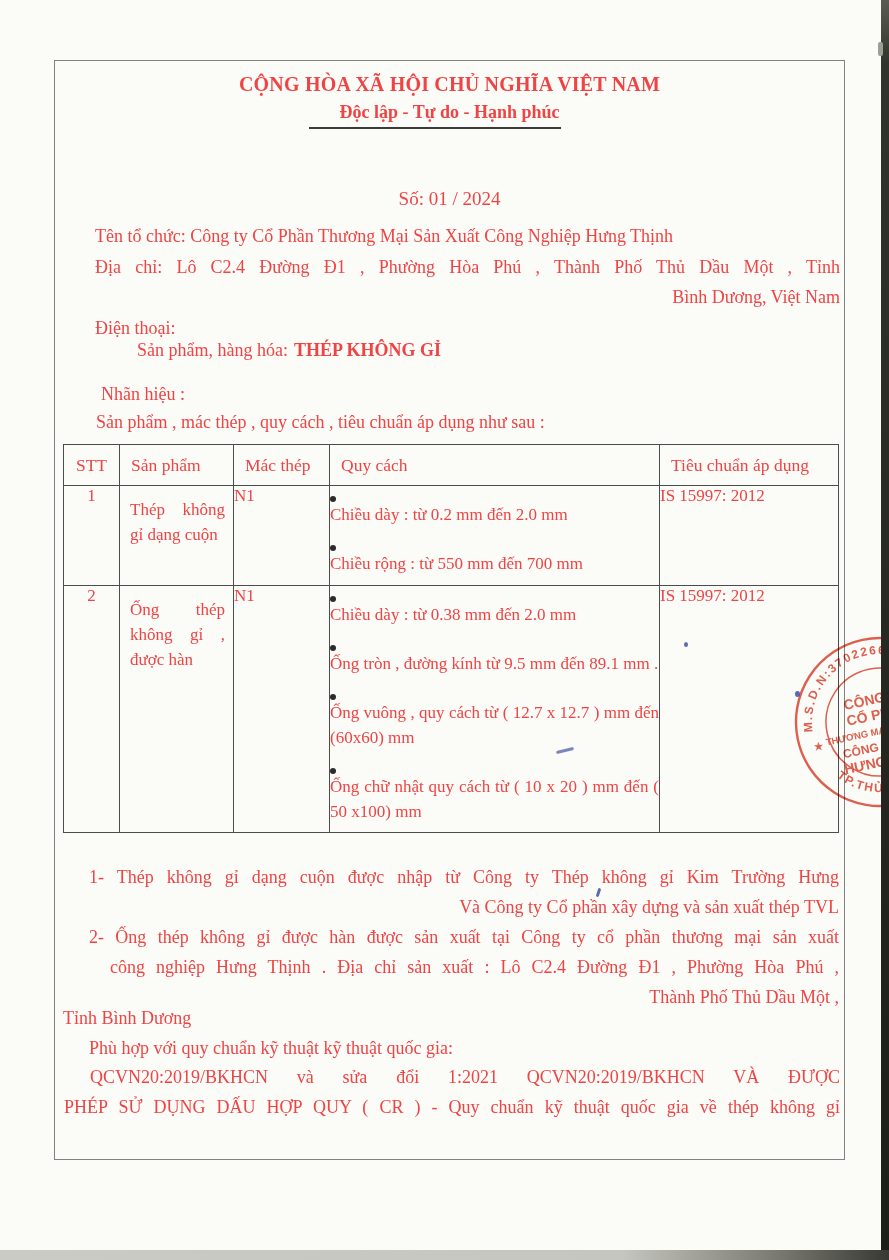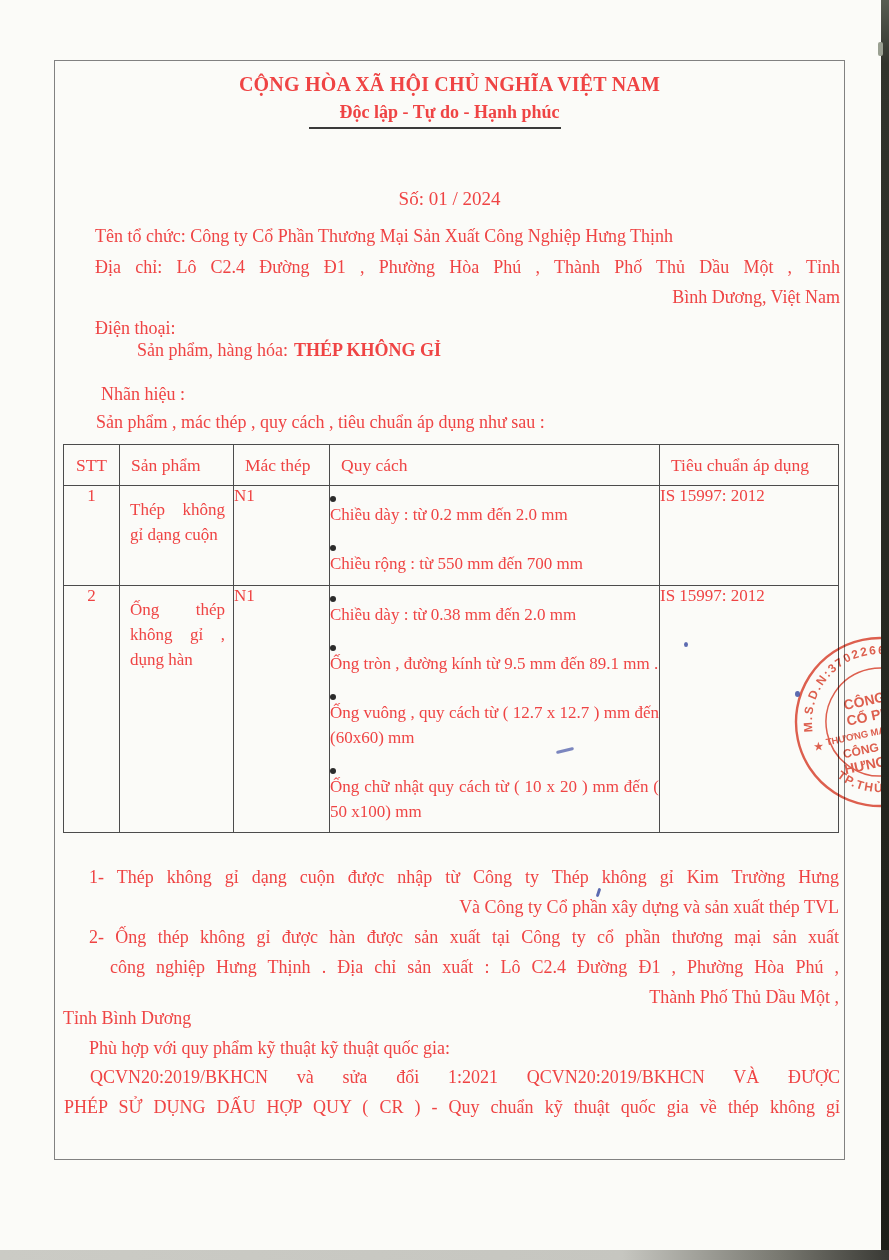--- a/index.html
+++ b/index.html
@@ -134,21 +134,21 @@
           <div class="spec-item">
                 <span class="spec-dot"></span>
                 <div class="spec-text">Chiều rộng : từ 550 mm đến 700 mm</div>
               </div>
         </td>
         <td class="c-tc">IS 15997: 2012</td>
       </tr>
       <tr class="r2">
         <td class="c-stt">2</td>
         <td class="c-sp">
-              <div class="just">Ống thép không gỉ , dụng hàn</div>
+              <div class="just">Ống thép không gỉ , được hàn</div>
             </td>
         <td class="c-mt">N1</td>
         <td class="c-qc">
           <div class="spec-item">
                 <span class="spec-dot"></span>
                 <div class="spec-text">Chiều dày : từ 0.38 mm đến 2.0 mm</div>
               </div>
           <div class="spec-item">
                 <span class="spec-dot"></span>
                 <div class="spec-text">Ống tròn , đường kính từ 9.5 mm đến 89.1 mm .</div>
@@ -172,21 +172,21 @@
       <span class="line">Và Công ty Cổ phần xây dựng và sản xuất thép TVL</span>
     </div>
 
     <div class="p p-note2">
       <span class="line stretch">2- Ống thép không gỉ được hàn được sản xuất tại Công ty cổ phần thương mại sản xuất</span>
       <span class="line stretch ind">công nghiệp Hưng Thịnh . Địa chỉ sản xuất : Lô C2.4 Đường Đ1 , Phường Hòa Phú ,</span>
       <span class="line ind">Thành Phố Thủ Dầu Một ,</span>
     </div>
 
     <div class="p p-province">Tỉnh Bình Dương</div>
-    <div class="p p-conf-intro">Phù hợp với quy phẩm kỹ thuật kỹ thuật quốc gia:</div>
+    <div class="p p-conf-intro">Phù hợp với quy chuẩn kỹ thuật kỹ thuật quốc gia:</div>
 
     <div class="p p-conf">
       <span class="line stretch first">QCVN20:2019/BKHCN và sửa đổi 1:2021 QCVN20:2019/BKHCN VÀ ĐƯỢC</span>
       <span class="line stretch">PHÉP SỬ DỤNG DẤU HỢP QUY ( CR ) - Quy chuẩn kỹ thuật quốc gia về thép không gỉ</span>
     </div>
 
   </div>
 
   <svg class="stamp" viewBox="0 0 200 200">
     <defs>

